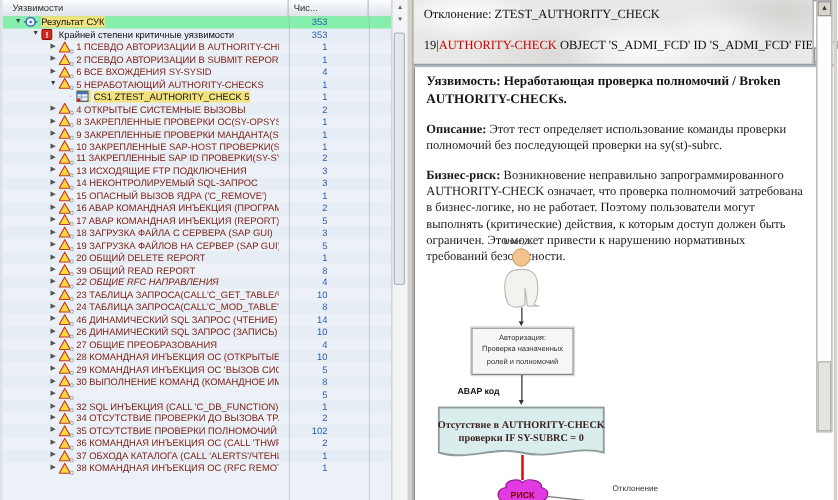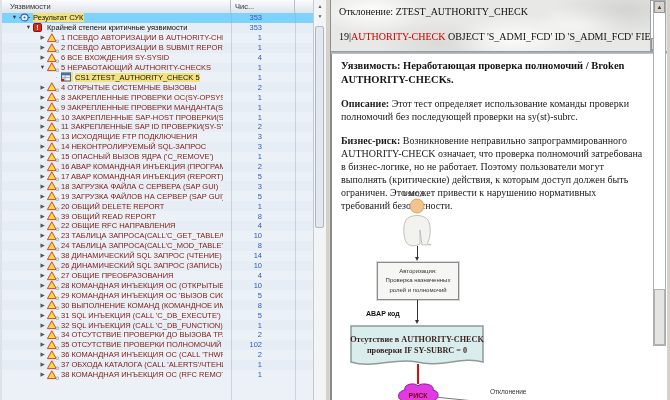--- a/index.html
+++ b/index.html
@@ -11,21 +11,21 @@
   .tree-panel{position:absolute;left:0;top:0;width:313px;height:400px;
       background:#ecf1f7;border-left:2px solid #dde2e8;overflow:hidden}
   .tree-header{height:14px;background:linear-gradient(#fbfcfe,#dde4ea);
       border-bottom:1px solid #a6b0ba;display:flex;font-size:7.5px;color:#333;align-items:center}
   .th-label{width:229px;height:100%;padding-left:8px;display:flex;align-items:center;border-right:1px solid #b6bfc9}
   .th-count{width:64px;height:100%;padding-left:4px;display:flex;align-items:center;border-right:1px solid #b6bfc9}
   .th-rest{flex:1;height:100%}
   .tree-rows{position:absolute;left:0;top:13px;right:0;bottom:0}
   .trow{height:9.92px;display:flex;align-items:center;font-size:7.5px;white-space:nowrap}
   .trow:nth-child(even){background:#e7edf4}
-  .trow.sel{background:#7dd3fc}
+  .trow.sel{background:#86efac}
   .ind{flex:0 0 auto;height:1px}
   .exp{flex:0 0 auto;width:9px;text-align:center;font-size:5.5px;color:#3a3a3a;line-height:9px}
   .tico{flex:0 0 auto;width:12px;height:10px;display:inline-flex;align-items:center;justify-content:flex-start;margin-right:2px}
   .lbl{overflow:hidden;max-width:168px}
   .hl-bg{background:#f2e27d}
   .cnt{margin-left:auto;flex:0 0 auto;width:90px;text-align:right;padding-right:51px}
   .colsep{position:absolute;top:13px;bottom:0;width:1px;background:rgba(150,162,178,.38);pointer-events:none}
 
   
   .tree-scrollbar{position:absolute;left:313px;top:0;width:13px;height:400px;
@@ -361,21 +361,21 @@
         </div>
         <div class="trow">
           <span class="ind" style="width: 36px;"></span>
           <span class="exp" style="color: rgb(85, 85, 85);">▶</span>
           <span class="tico">
             <svg width="12" height="10" viewBox="0 0 12 10">
               <polygon points="4.8,0.8 9.2,8.6 0.4,8.6" fill="#ffd83d" stroke="#c0392b" stroke-width="0.9"></polygon>
               <circle cx="10.4" cy="8.3" r="1.4" fill="#e8e8e8" stroke="#8a8a8a" stroke-width="0.6"></circle>
             </svg>
           </span>
-          <span class="lbl" style="color: rgb(123, 26, 16);">22 ОБЩИЕ RFC НАПРАВЛЕНИЯ</span>
+          <span class="lbl" style="color: rgb(123, 26, 16); font-style: italic;">22 ОБЩИЕ RFC НАПРАВЛЕНИЯ</span>
           <span class="cnt" style="color: rgb(42, 93, 176);">4</span>
         </div>
         <div class="trow">
           <span class="ind" style="width: 36px;"></span>
           <span class="exp" style="color: rgb(85, 85, 85);">▶</span>
           <span class="tico">
             <svg width="12" height="10" viewBox="0 0 12 10">
               <polygon points="4.8,0.8 9.2,8.6 0.4,8.6" fill="#ffd83d" stroke="#c0392b" stroke-width="0.9"></polygon>
               <circle cx="10.4" cy="8.3" r="1.4" fill="#e8e8e8" stroke="#8a8a8a" stroke-width="0.6"></circle>
             </svg>
@@ -397,21 +397,21 @@
         </div>
         <div class="trow">
           <span class="ind" style="width: 36px;"></span>
           <span class="exp" style="color: rgb(85, 85, 85);">▶</span>
           <span class="tico">
             <svg width="12" height="10" viewBox="0 0 12 10">
               <polygon points="4.8,0.8 9.2,8.6 0.4,8.6" fill="#ffd83d" stroke="#c0392b" stroke-width="0.9"></polygon>
               <circle cx="10.4" cy="8.3" r="1.4" fill="#e8e8e8" stroke="#8a8a8a" stroke-width="0.6"></circle>
             </svg>
           </span>
-          <span class="lbl" style="color: rgb(123, 26, 16);">38 ДИНАМИЧЕСКИЙ SQL ЗАПРОС (ЧТЕНИЕ)</span>
+          <span class="lbl" style="color: rgb(123, 26, 16);">46 ДИНАМИЧЕСКИЙ SQL ЗАПРОС (ЧТЕНИЕ)</span>
           <span class="cnt" style="color: rgb(42, 93, 176);">14</span>
         </div>
         <div class="trow">
           <span class="ind" style="width: 36px;"></span>
           <span class="exp" style="color: rgb(85, 85, 85);">▶</span>
           <span class="tico">
             <svg width="12" height="10" viewBox="0 0 12 10">
               <polygon points="4.8,0.8 9.2,8.6 0.4,8.6" fill="#ffd83d" stroke="#c0392b" stroke-width="0.9"></polygon>
               <circle cx="10.4" cy="8.3" r="1.4" fill="#e8e8e8" stroke="#8a8a8a" stroke-width="0.6"></circle>
             </svg>
@@ -469,21 +469,20 @@
         </div>
         <div class="trow">
           <span class="ind" style="width: 36px;"></span>
           <span class="exp" style="color: rgb(85, 85, 85);">▶</span>
           <span class="tico">
             <svg width="12" height="10" viewBox="0 0 12 10">
               <polygon points="4.8,0.8 9.2,8.6 0.4,8.6" fill="#ffd83d" stroke="#c0392b" stroke-width="0.9"></polygon>
               <circle cx="10.4" cy="8.3" r="1.4" fill="#e8e8e8" stroke="#8a8a8a" stroke-width="0.6"></circle>
             </svg>
           </span>
-          <span class="lbl" style="color: rgb(123, 26, 16);">31 SQL ИНЪЕКЦИЯ (CALL 'C_DB_EXECUTE')</span>
           <span class="cnt" style="color: rgb(42, 93, 176);">5</span>
         </div>
         <div class="trow">
           <span class="ind" style="width: 36px;"></span>
           <span class="exp" style="color: rgb(85, 85, 85);">▶</span>
           <span class="tico">
             <svg width="12" height="10" viewBox="0 0 12 10">
               <polygon points="4.8,0.8 9.2,8.6 0.4,8.6" fill="#ffd83d" stroke="#c0392b" stroke-width="0.9"></polygon>
               <circle cx="10.4" cy="8.3" r="1.4" fill="#e8e8e8" stroke="#8a8a8a" stroke-width="0.6"></circle>
             </svg>

